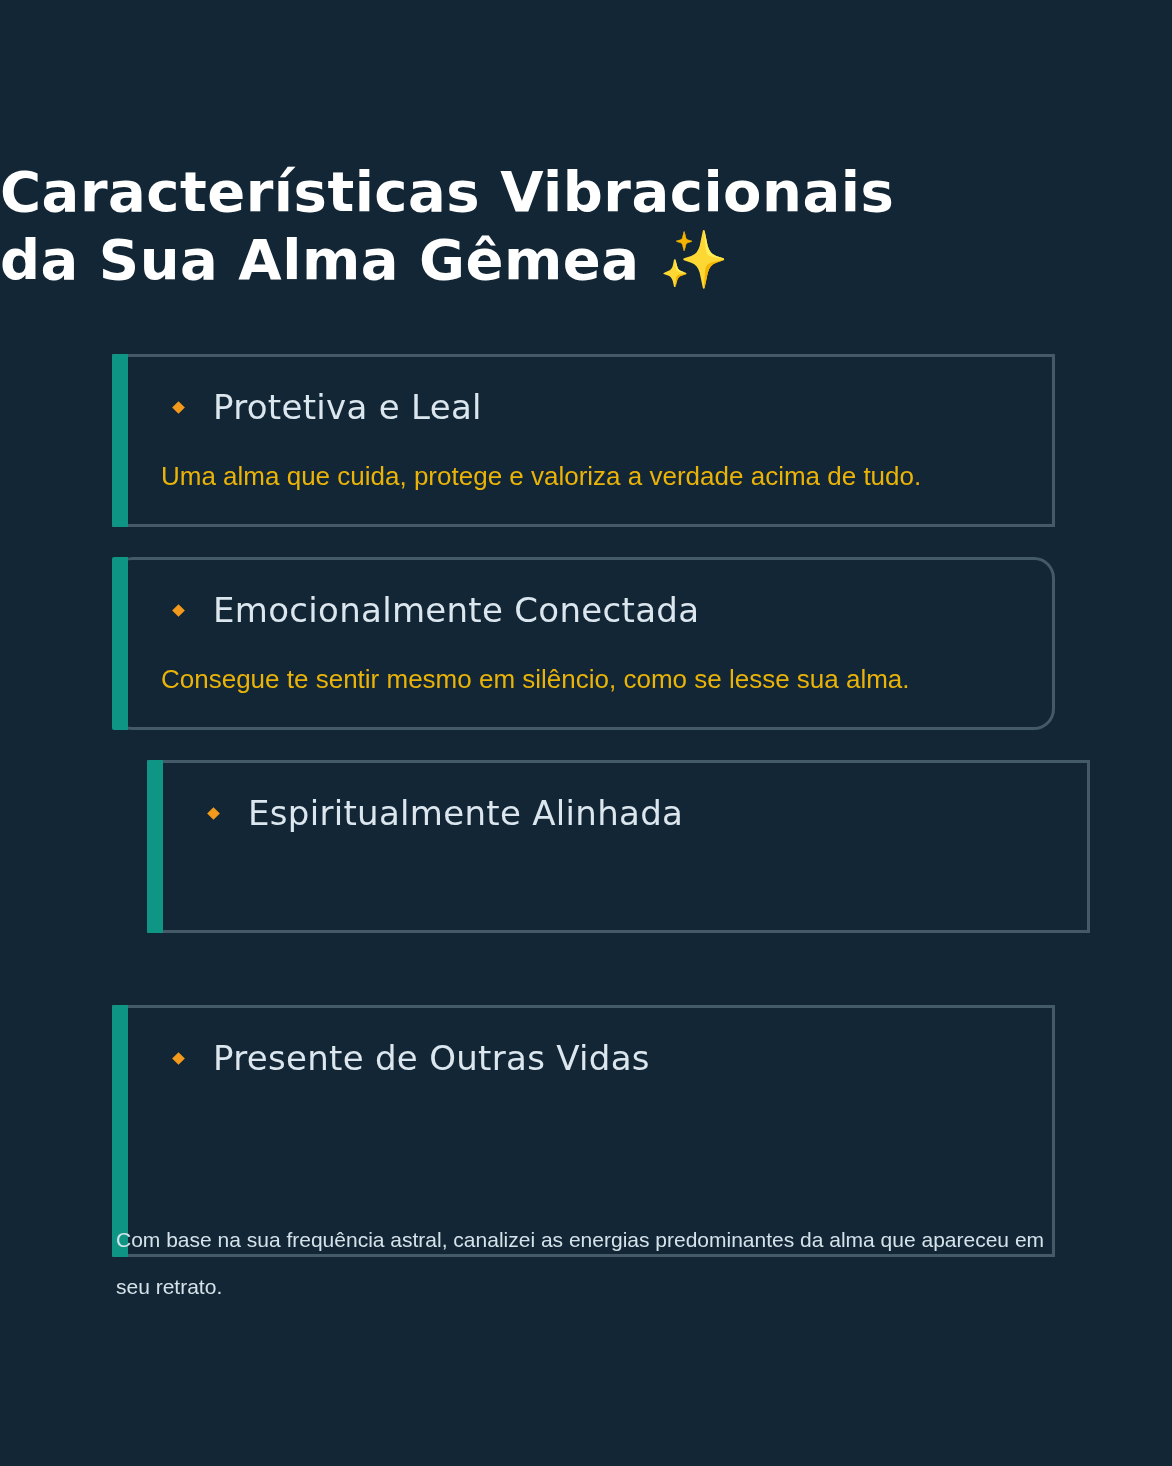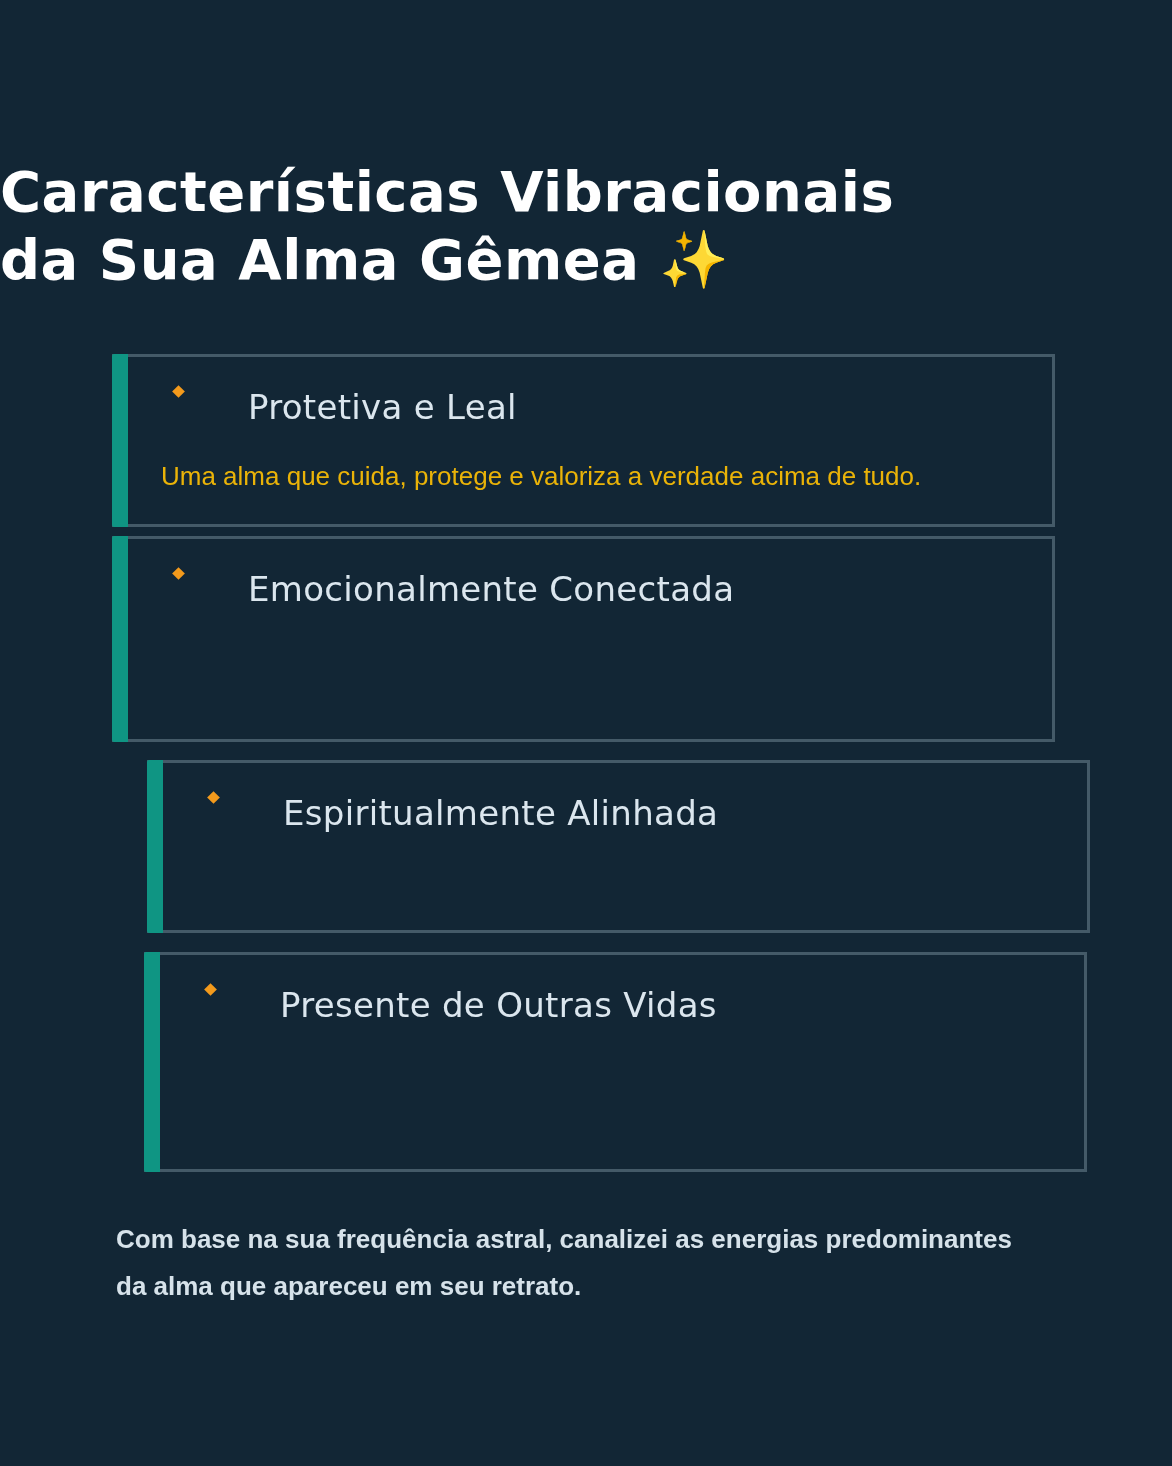--- a/index.html
+++ b/index.html
@@ -15,37 +15,37 @@
   .sparkle { color:#f5c51c; }
   .card {
     position:absolute; left:112px; width:943px; box-sizing:border-box;
     border:3px solid #445a68; border-left:none; background:#122635;
   }
   .card::before {
     content:""; position:absolute; left:0; top:-3px; bottom:-3px; width:16px;
     background:#0f9583; border-radius:2px 0 0 2px;
   }
   .card-head {
-    position:absolute; left:62px; top:30px; display:flex; gap:35px;
+    position:absolute; left:62px; top:30px; display:flex; align-items:center;
   }
   .diamond {
     width:9px; height:9px; background:#f39a1c; transform:rotate(45deg);
     margin-right:30px;
   }
   .card-title {
     font-family:"DejaVu Sans", sans-serif; font-size:34px; color:#dbe6ee;
     letter-spacing:0.3px;
   }
   .card-desc {
     position:absolute; left:49px; top:96px; right:80px;
     font-size:26px; line-height:46px; color:#eab308;
   }
   .footer {
     position:absolute; left:116px; top:1216px; width:930px;
-    font-size:26px; line-height:47px; color:#d6e2ea;font-weight:bold;
+    font-size:21px; line-height:47px; color:#d6e2ea;
   }
 </style>
 </head>
 <body>
 
 <div class="title">
   <div>Características Vibracionais</div>
   <div>
     <span>da Sua Alma Gêmea</span>
     <span class="sparkle">✨</span>
@@ -53,34 +53,35 @@
 </div>
 
 <div class="card" style="top:354px;height:173px;">
   <div class="card-head">
     <span class="diamond"></span>
     <span class="card-title">Protetiva e Leal</span>
   </div>
   <div class="card-desc">Uma alma que cuida, protege e valoriza a verdade acima de tudo.</div>
 </div>
 
-<div class="card" style="top:536px;height:206px;">
+<div class="card" style="top:557px;height:173px;border-radius:21px;">
   <div class="card-head">
     <span class="diamond"></span>
     <span class="card-title">Emocionalmente Conectada</span>
   </div>
+  <div class="card-desc">Consegue te sentir mesmo em silêncio, como se lesse sua alma.</div>
 </div>
 
 <div class="card" style="top:760px;height:173px;margin-left:35px;">
   <div class="card-head">
     <span class="diamond"></span>
     <span class="card-title">Espiritualmente Alinhada</span>
   </div>
 </div>
 
-<div class="card" style="top:952px;height:220px;margin-left:32px;">
+<div class="card" style="top:1005px;height:252px;">
   <div class="card-head">
     <span class="diamond"></span>
     <span class="card-title">Presente de Outras Vidas</span>
   </div>
 </div>
 
 <div class="footer">Com base na sua frequência astral, canalizei as energias predominantes da alma que apareceu em seu retrato.</div>
 
 </body></html>

